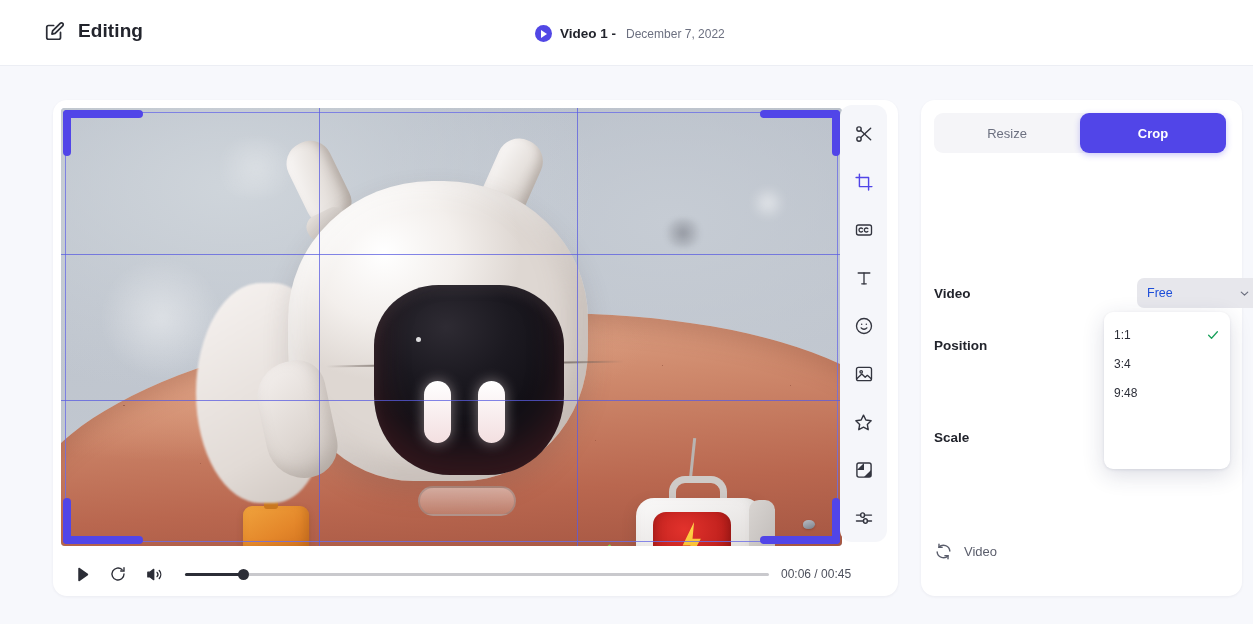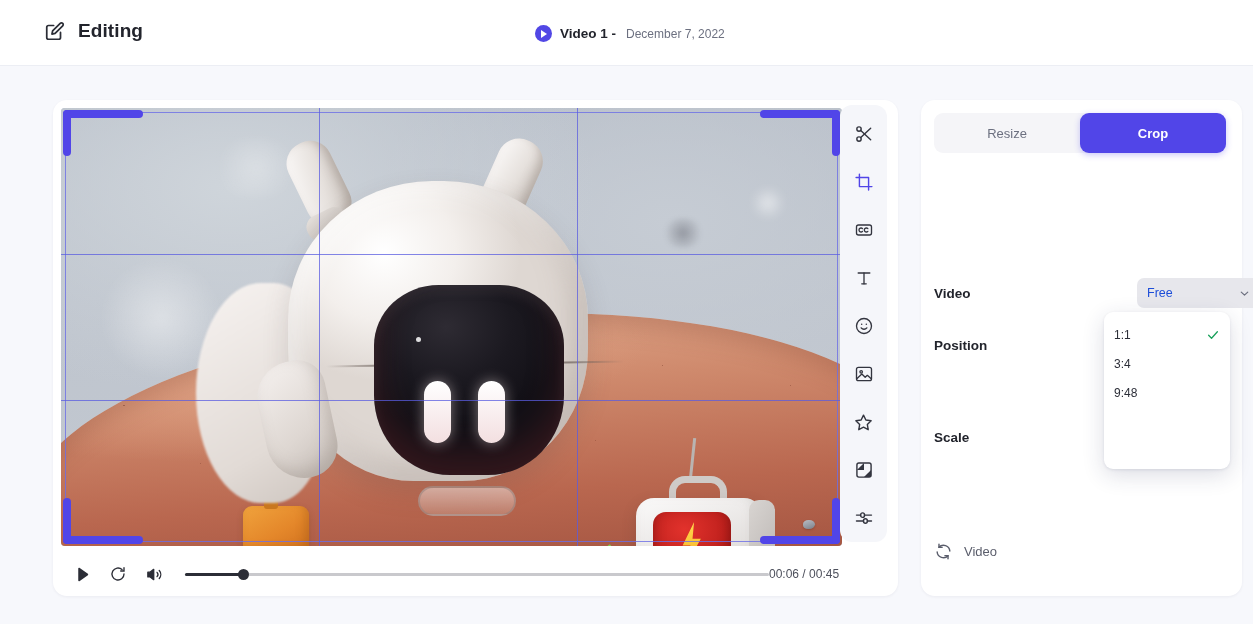--- a/index.html
+++ b/index.html
@@ -274,21 +274,21 @@
   }
   .seek-fill {
     position: absolute; left: 0; top: 6px; height: 3px;
     background: #2b2d36; border-radius: 2px;
   }
   .seek-knob {
     position: absolute; top: 2px; width: 11px; height: 11px; border-radius: 50%;
     background: #2b2d36;
   }
   .time {
-    margin-left: 0; font-size: 12px; color: #4d505c; white-space: nowrap;
+    margin-left: 12px; font-size: 12px; color: #4d505c; white-space: nowrap;
   }
 
   
   .toolbar {
     position: absolute; left: 840px; top: 105px;
     width: 47px; height: 437px;
     background: #f5f6fa; border-radius: 12px;
     display: flex; flex-direction: column; align-items: center;
     padding-top: 16px; gap: 22px;
   }

